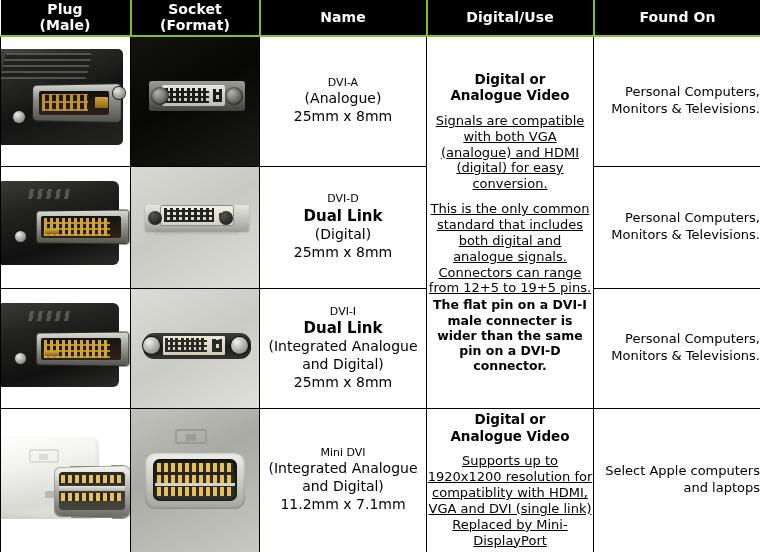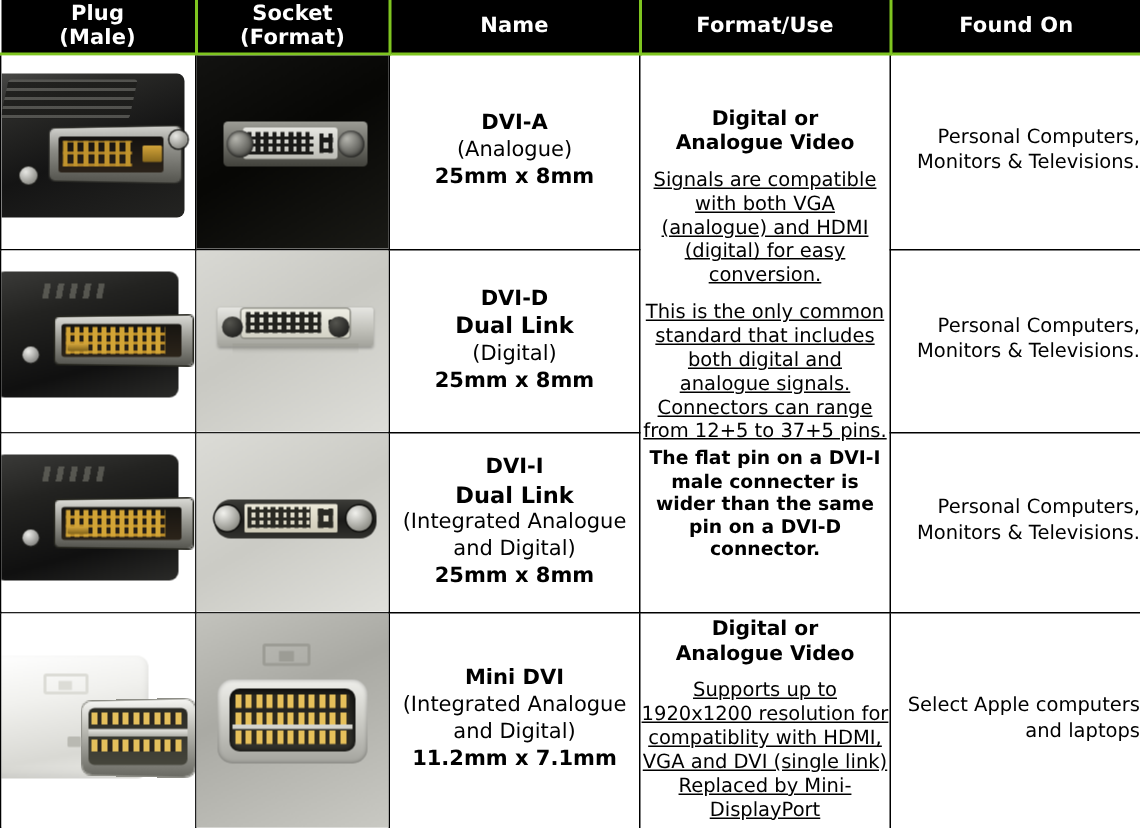--- a/index.html
+++ b/index.html
@@ -42,24 +42,24 @@
     text-align: center;
     background: #ffffff;
   }
   td.imgcell { padding: 0; overflow: hidden; }
   td.namecell {
     font-size: 14px;
     color: #000;
     line-height: 1.28;
     padding: 4px 6px;
   }
-  td.namecell .nm { font-weight: bold; font-size: 14px; display:block; }
+  td.namecell .nm { font-weight: normal; font-size: 11px; display:block; }
   td.namecell .dl { font-weight: bold; font-size: 15px; display:block; }
   td.namecell .paren { display:block; font-size: 14px; }
-  td.namecell .dim { display:block; font-size: 14px; font-weight: bold; }
+  td.namecell .dim { display:block; font-size: 14px; }
 
   td.fmtcell {
     font-size: 13px;
     color: #000;
     line-height: 1.22;
     padding: 5px 7px;
     vertical-align: middle;
   }
   td.fmtcell .hd { font-weight: bold; font-size: 13.5px; display:block; }
   td.fmtcell .p  { display:block; margin-top: 9px; text-decoration: underline; }
@@ -340,21 +340,21 @@
           <span class="sub">(Male)</span>
         </th>
         <th class="hcell">
           <span>Socket</span>
           <span class="sub">(Format)</span>
         </th>
         <th class="hcell">
           <span>Name</span>
         </th>
         <th class="hcell">
-          <span>Format/Use</span>
+          <span>Digital/Use</span>
         </th>
         <th class="hcell">
           <span>Found On</span>
         </th>
       </tr>
     </thead>
 
     <tbody>
 
       <tr style="height:130px;">
@@ -382,21 +382,21 @@
         </td>
         <td class="cell namecell">
           <span class="nm">DVI-A</span>
           <span class="paren">(Analogue)</span>
           <span class="dim">25mm x 8mm</span>
         </td>
         <td class="cell fmtcell" rowspan="3">
           <span class="hd">Digital or</span>
           <span class="hd">Analogue Video</span>
           <span class="p">Signals are compatible with both VGA (analogue) and HDMI (digital) for easy conversion.</span>
-          <span class="p">This is the only common standard that includes both digital and analogue signals. Connectors can range from 12+5 to 37+5 pins.</span>
+          <span class="p">This is the only common standard that includes both digital and analogue signals. Connectors can range from 12+5 to 19+5 pins.</span>
           <span class="pb">The flat pin on a DVI-I male connecter is wider than the same pin on a DVI-D connector.</span>
         </td>
         <td class="cell foundcell">Personal Computers, Monitors &amp; Televisions.</td>
       </tr>
 
       <tr style="height:122px;">
         <td class="cell imgcell">
           <div class="photo plugD">
             <div class="cable"></div>
               <div class="body"></div>

